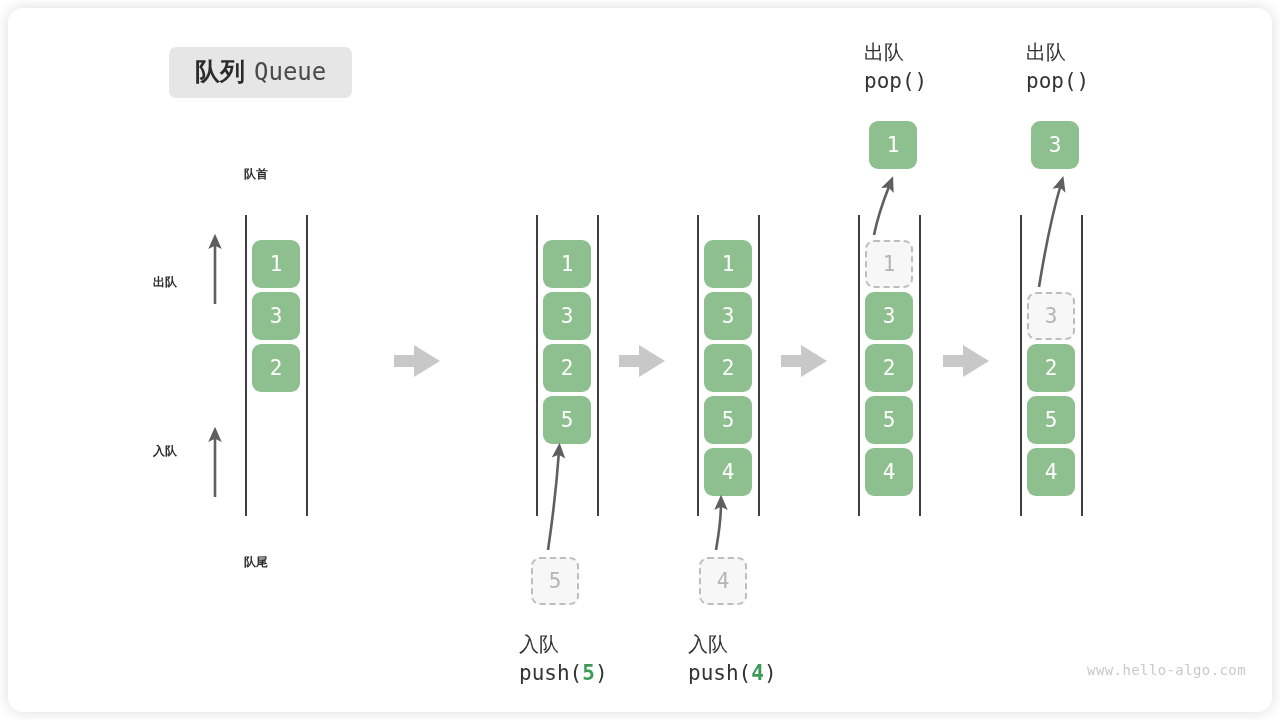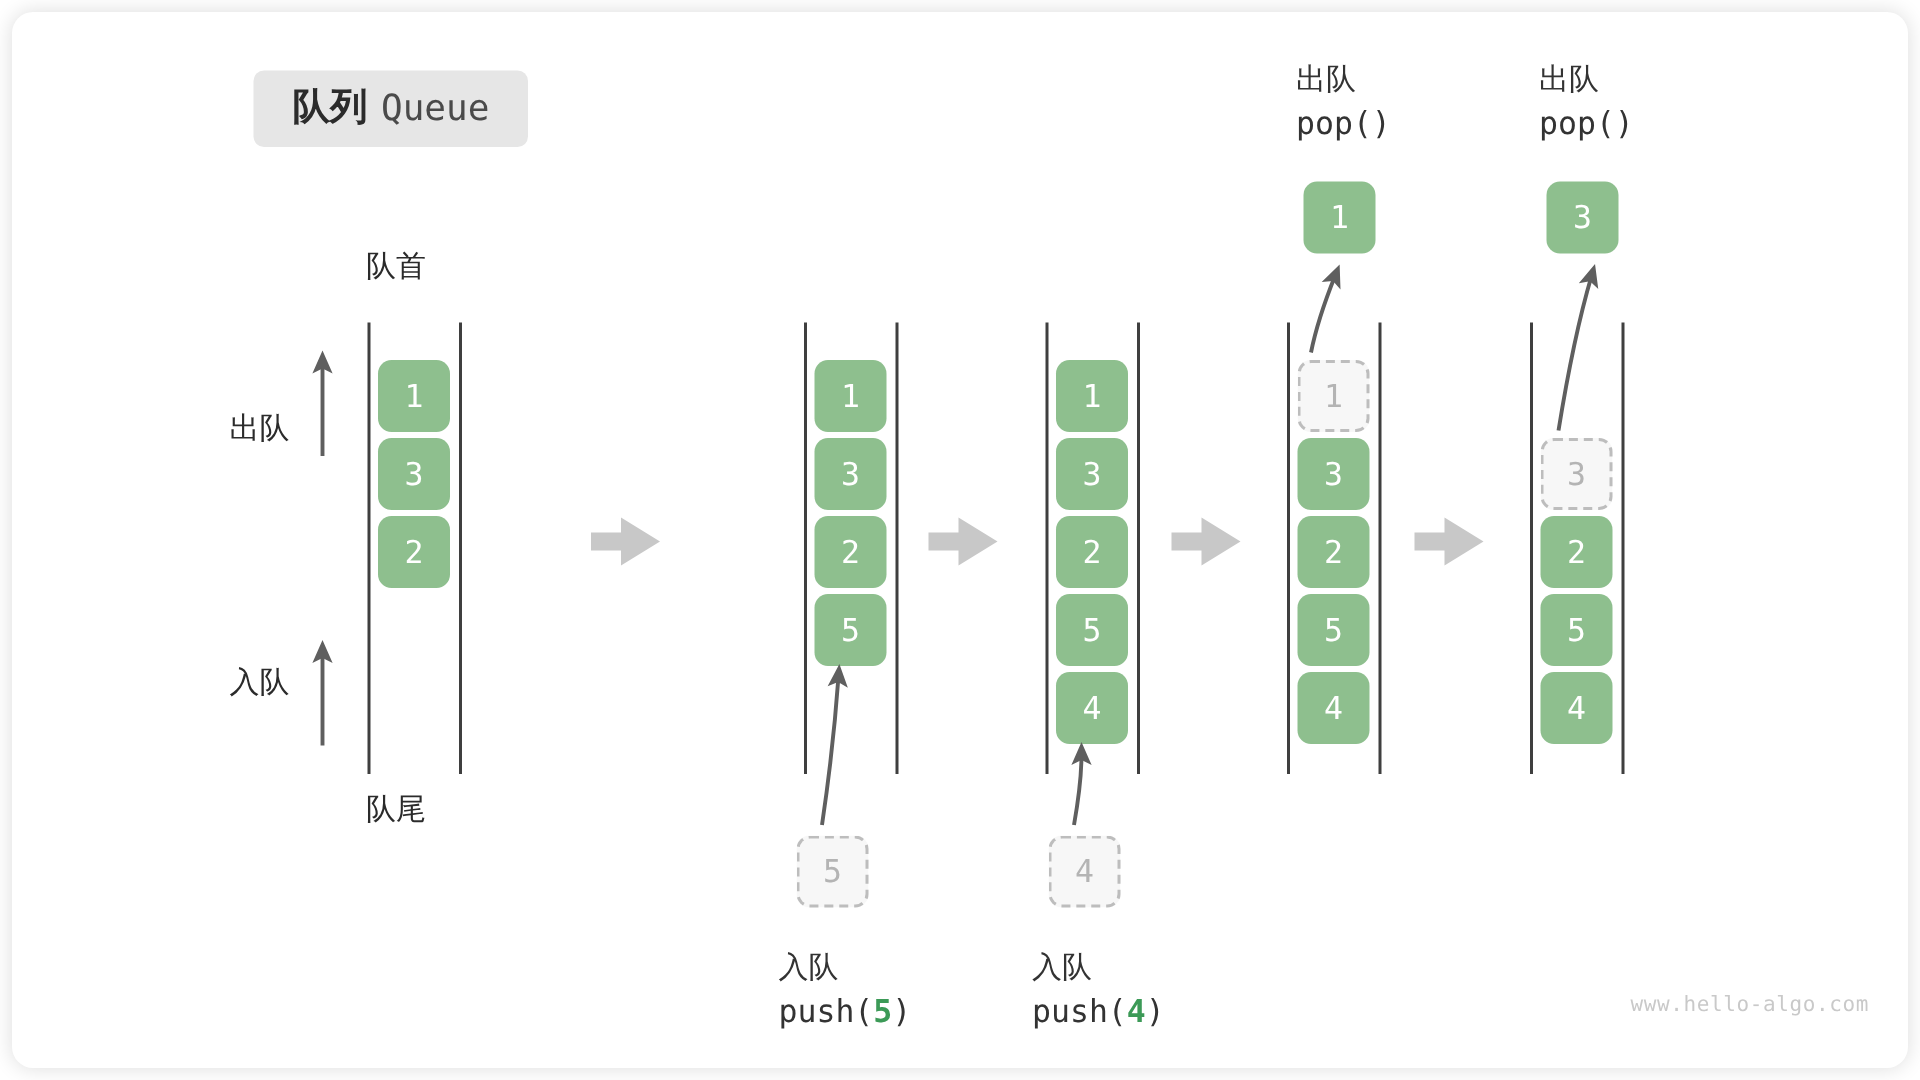--- a/index.html
+++ b/index.html
@@ -53,22 +53,22 @@
     font-family: "DejaVu Sans Mono", "Liberation Mono", monospace;
     font-size: 24px;
     color: #4a4a4a;
     margin-left: 9px;
     vertical-align: middle;
   }
 
   
   .label-cn {
     position: absolute;
-    font-weight: normal;
-    font-size: 20px;
+    font-weight: bold;
+    font-size: 12px;
     color: #2b2b2b;
     white-space: nowrap;
     line-height: 1;
   }
   .caption {
     position: absolute;
     font-family: "DejaVu Sans Mono", "Liberation Mono", monospace;
     font-size: 21px;
     color: #333333;
     white-space: nowrap;
@@ -140,21 +140,21 @@
 <body>
 
 <div id="card">
   <div class="stage">
 
     <div id="title-badge">
       <span class="cn">队列</span><span class="en">Queue</span>
     </div>
 
     <div class="label-cn" style="left:236px; top:160px;">队首</div>
-    <div class="label-cn" style="left:236px; top:522px;">队尾</div>
+    <div class="label-cn" style="left:236px; top:548px;">队尾</div>
 
     <div class="label-cn" style="left:145px; top:268px;">出队</div>
     <div class="label-cn" style="left:145px; top:437px;">入队</div>
 
     <div class="rail" style="left:237px; top:207px; height:301px;"></div>
     <div class="rail" style="left:298px; top:207px; height:301px;"></div>
 
     <div class="cell solid" style="left:244px; top:232px;">1</div>
     <div class="cell solid" style="left:244px; top:284px;">3</div>
     <div class="cell solid" style="left:244px; top:336px;">2</div>

